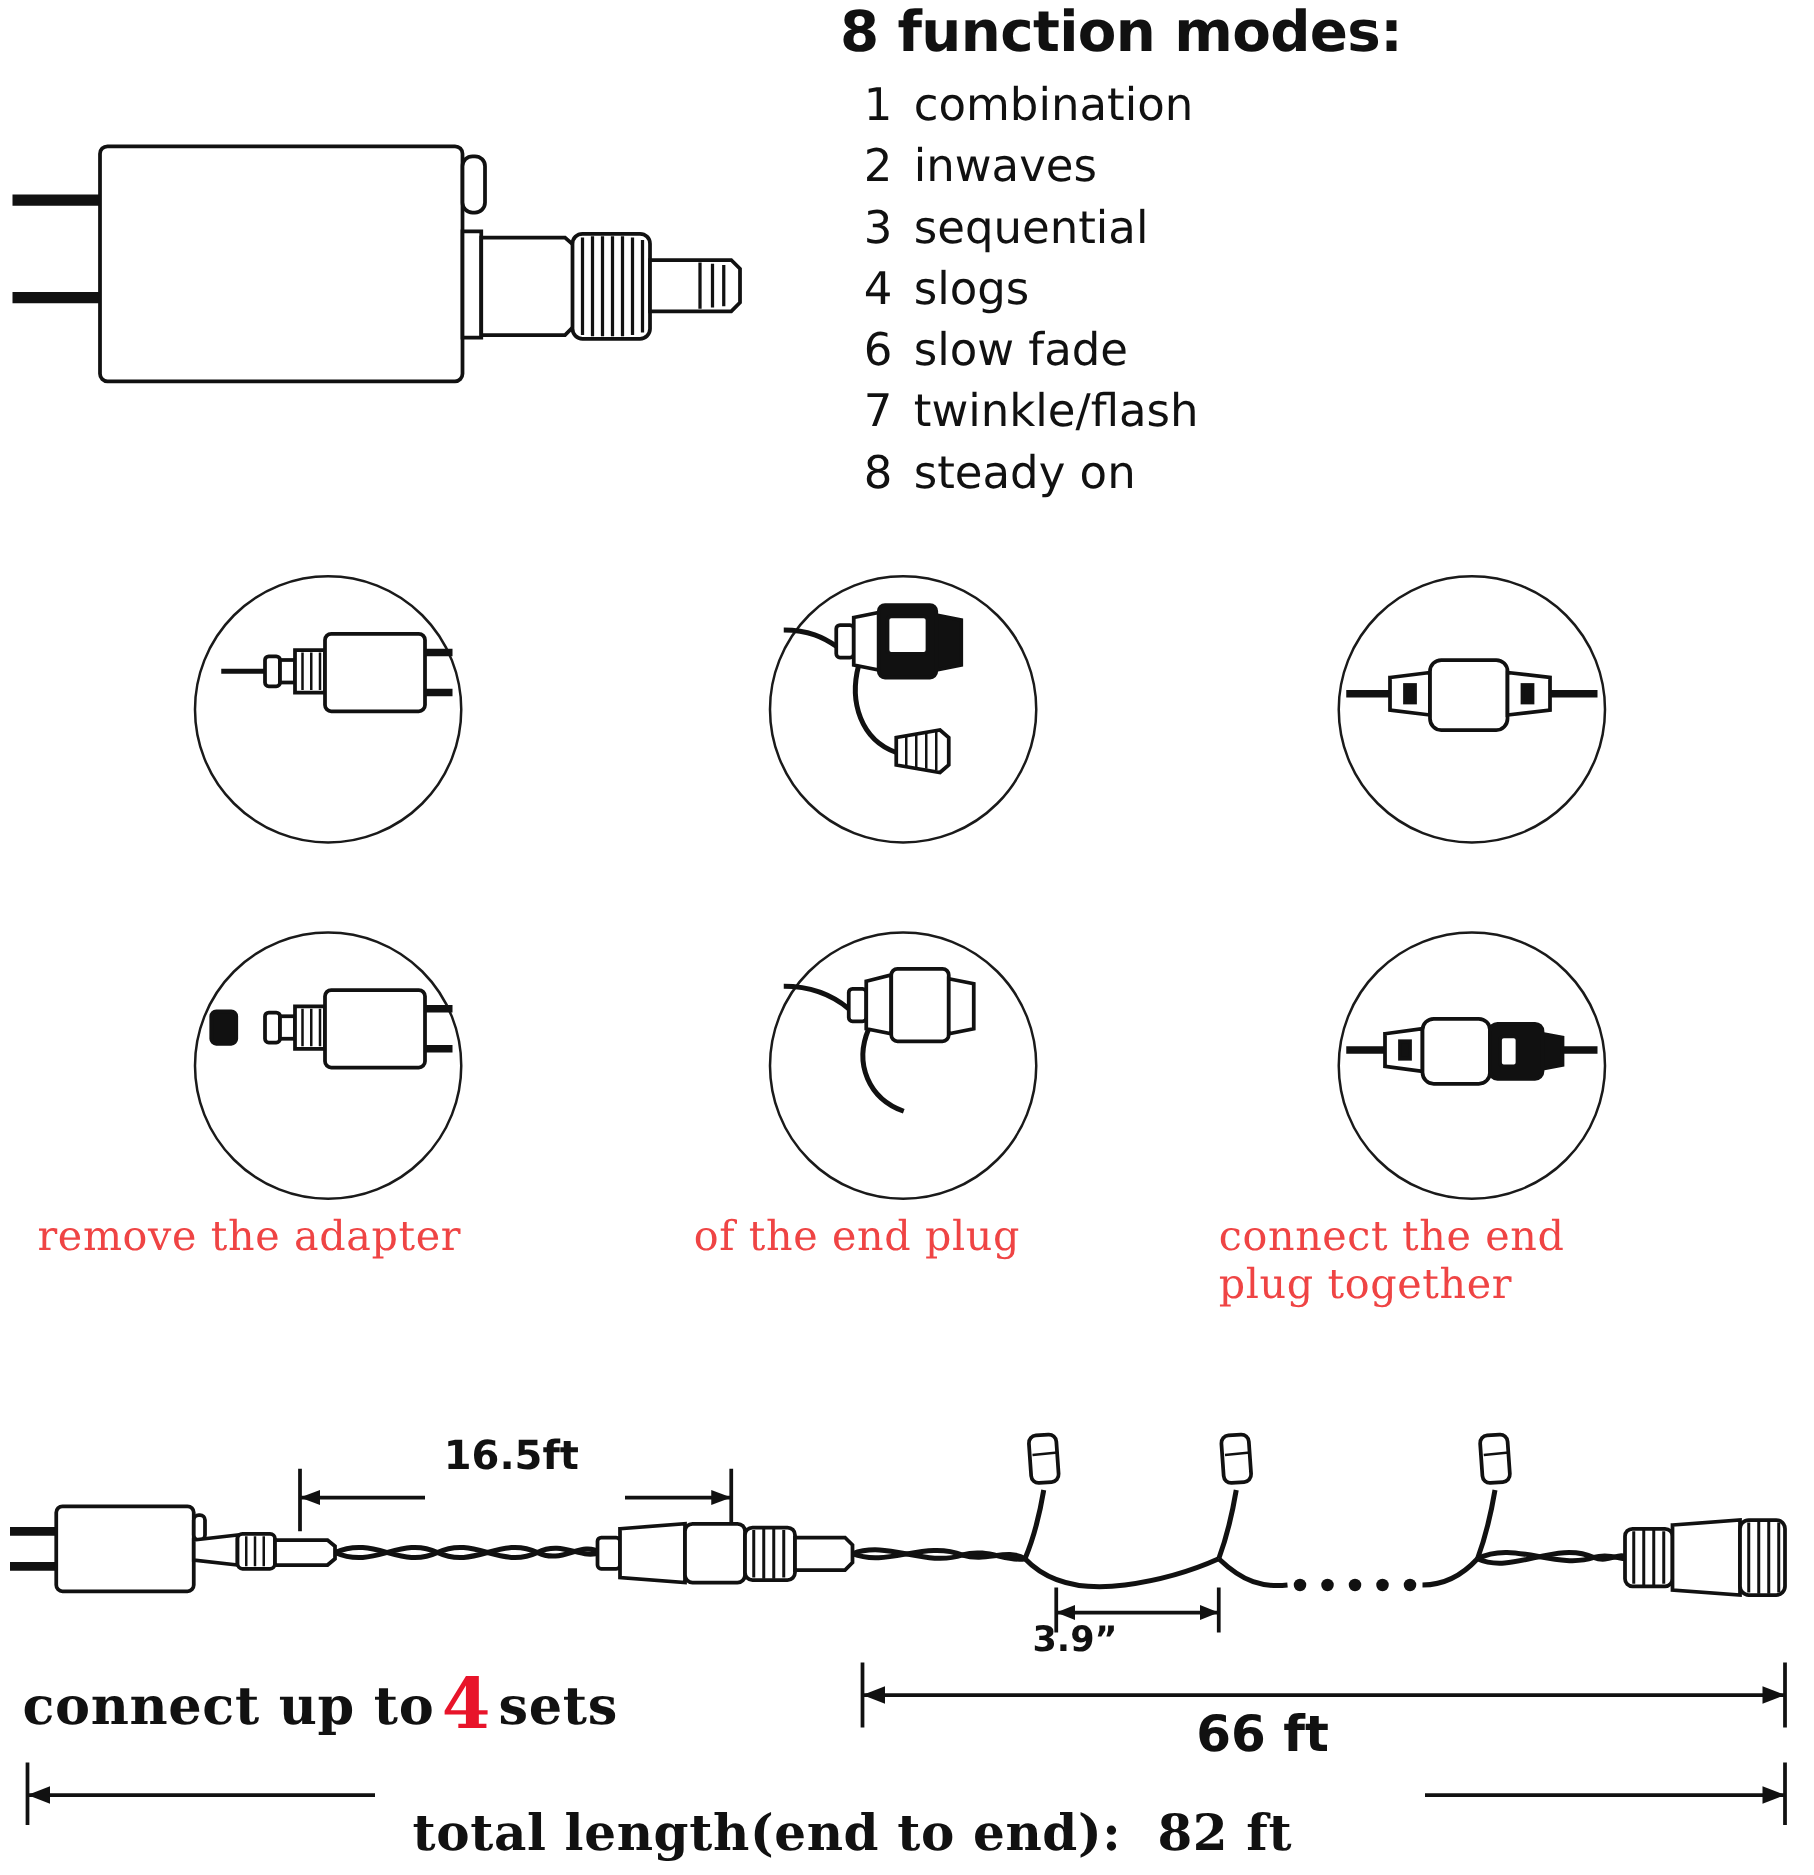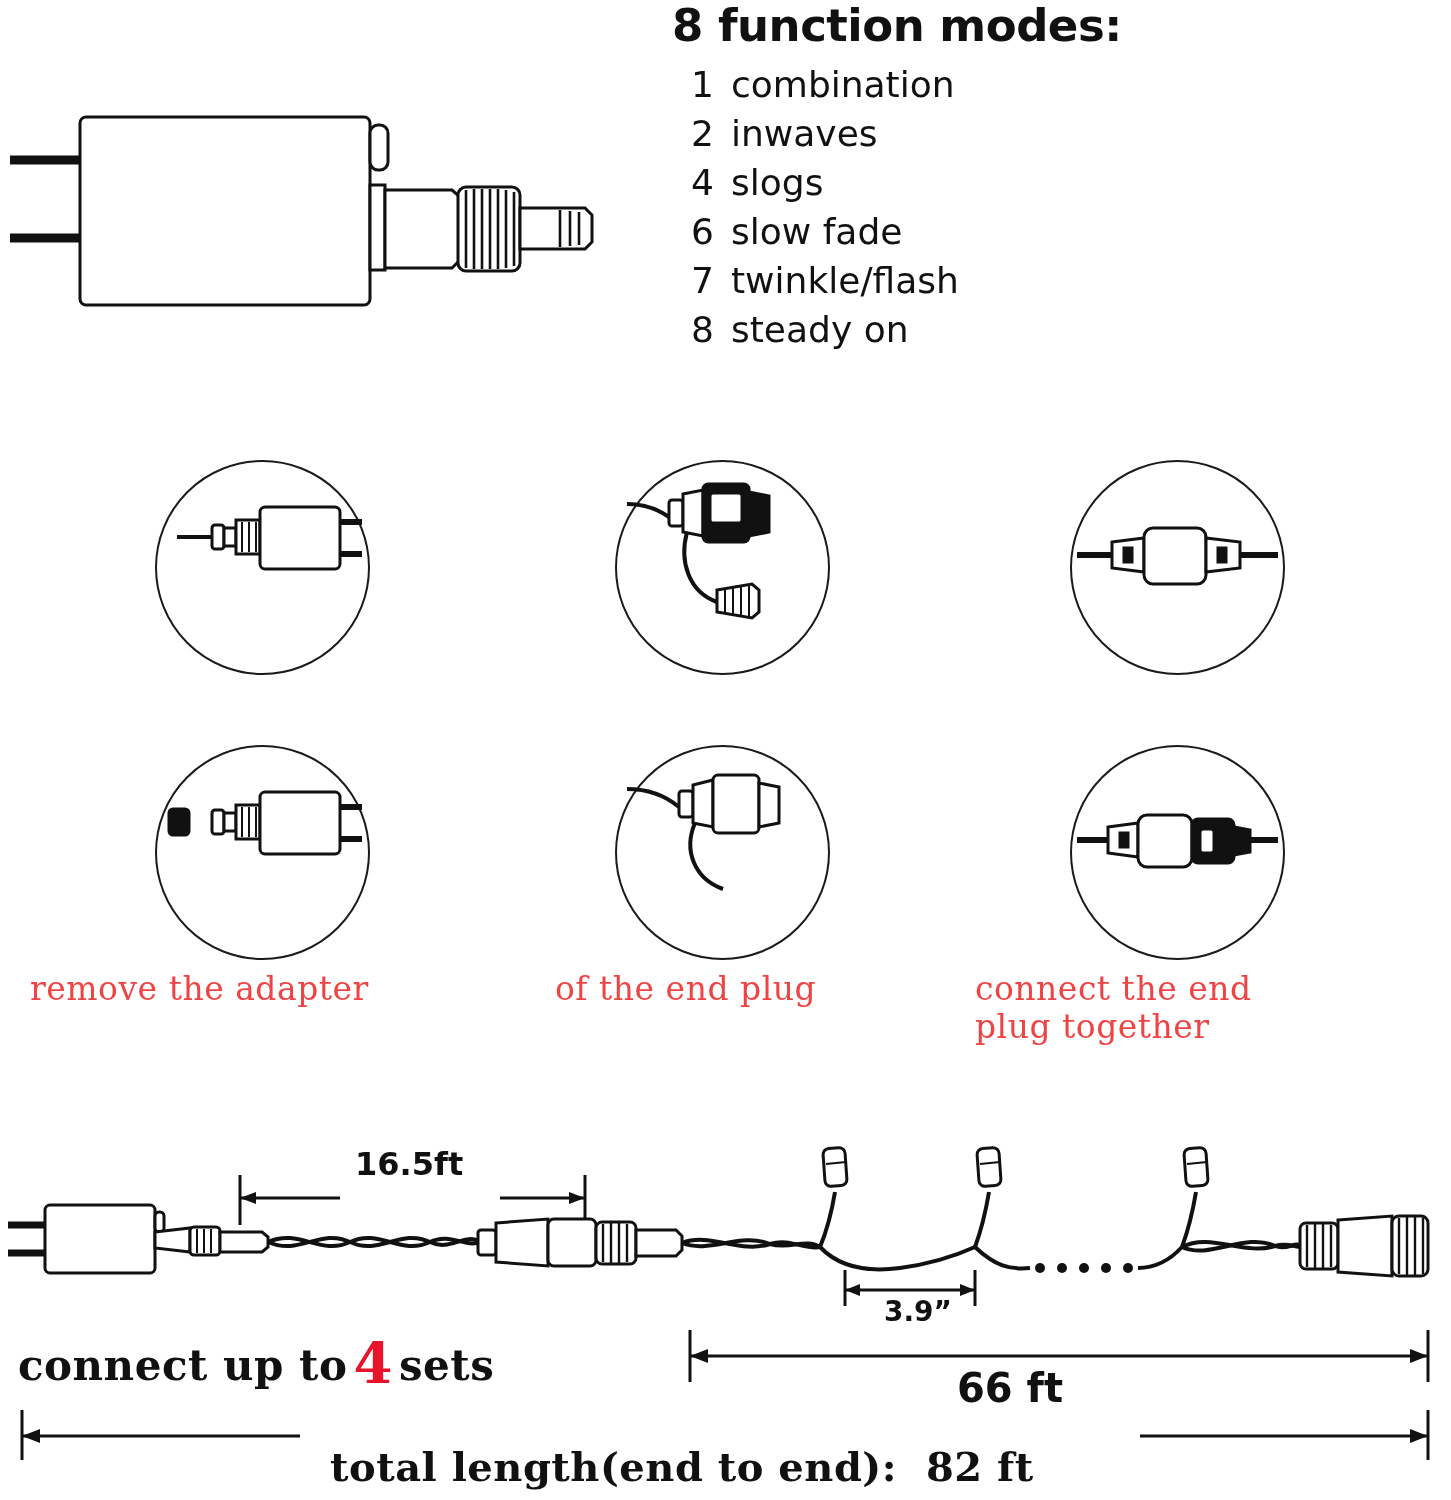--- a/index.html
+++ b/index.html
@@ -98,21 +98,21 @@
   }
 
   .dim-label {
     position: absolute;
     font-family: "DejaVu Sans", sans-serif;
     font-weight: bold;
     color: #111;
     white-space: nowrap;
   }
   #lbl-165 { left: 355px; top: 1145px; font-size: 32px; }
-  #lbl-39  { left: 884px; top: 1295px; font-size: 28px; }
+  #lbl-39  { left: 826px; top: 1295px; font-size: 28px; }
   #lbl-66  { left: 957px; top: 1365px; font-size: 40px; }
 
   #connect-line {
     position: absolute;
     left: 18px;
     top: 1330px;
     font-family: "DejaVu Serif", serif;
     font-weight: bold;
     font-size: 42px;
     letter-spacing: 0.5px;
@@ -138,20 +138,21 @@
   }
 </style>
 </head>
 <body>
 
 <div id="modes">
   <div class="modes-title">8 function modes:</div>
   <ul>
     <li><span class="num">1</span><span>combination</span></li>
     <li><span class="num">2</span><span>inwaves</span></li>
+    <li><span class="num">3</span><span>sequential</span></li>
     <li><span class="num">4</span><span>slogs</span></li>
     <li><span class="num">6</span><span>slow fade</span></li>
     <li><span class="num">7</span><span>twinkle/flash</span></li>
     <li><span class="num">8</span><span>steady on</span></li>
   </ul>
 </div>
 
 <div id="adapter-top">
   <svg width="640" height="250" viewBox="0 0 640 250" fill="none" stroke="#111" stroke-width="3">
 

